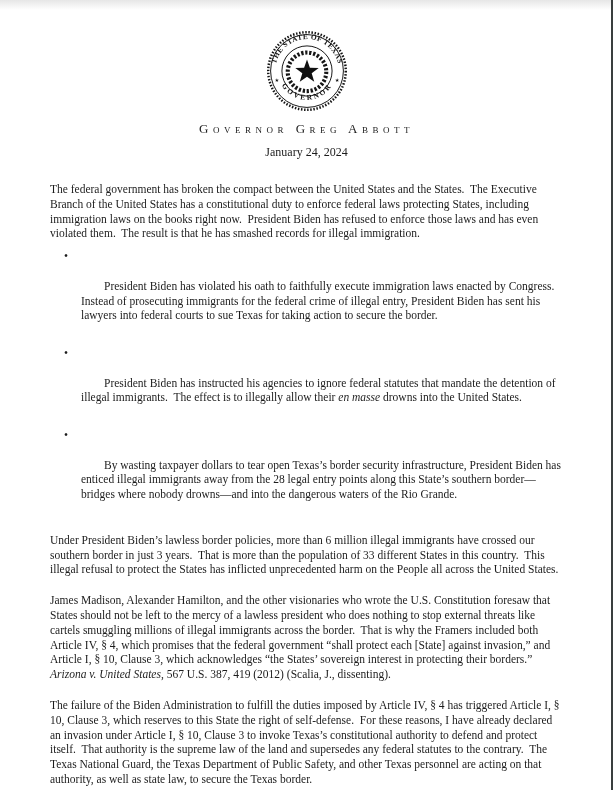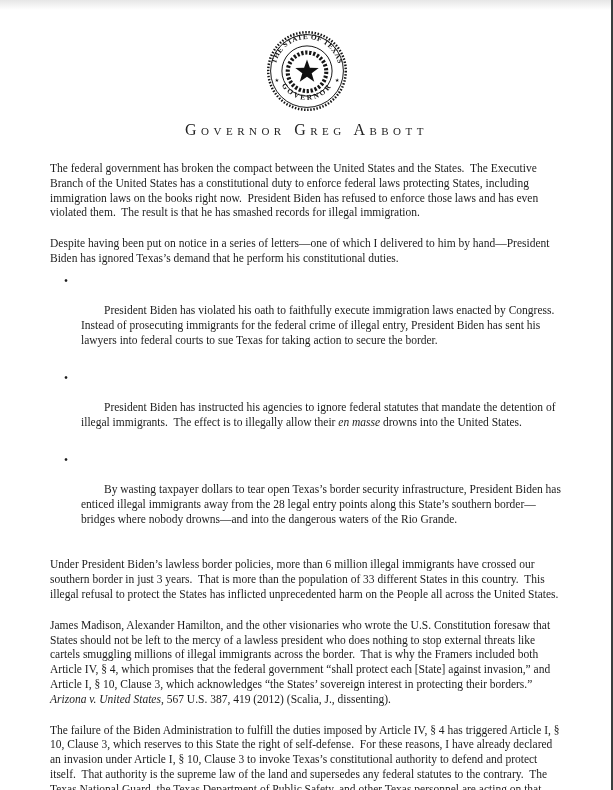--- a/index.html
+++ b/index.html
@@ -19,21 +19,21 @@
   }
   .right-edge {
     position: absolute; top: 0; right: 0; bottom: 0; width: 2px;
     background: #3a3f3f;
   }
   .letterhead { text-align: center; }
   .seal { display: block; margin: 30px auto 0; width: 82px; height: 82px; }
   .lh-title {
     margin-top: 9px;
     font-variant: small-caps;
-    font-size: 16px;
+    font-size: 13px;
     letter-spacing: 4.5px;
     color: #222;
   }
   .lh-date { margin-top: 8px; font-size: 12px; }
   .letter-body {
     margin: 22px 48px 0 50px;
     font-size: 11.5px;
     line-height: 14.8px;
     text-align: left;
   }
@@ -71,25 +71,25 @@
       </text>
       <text font-size="9" font-weight="bold" letter-spacing="2.6">
         <textPath href="#sealBottomArc" startOffset="50%" text-anchor="middle">GOVERNOR</textPath>
       </text>
       <text x="13.2" y="63" font-size="6.5" text-anchor="middle">★</text>
       <text x="86.8" y="63" font-size="6.5" text-anchor="middle">★</text>
       <circle cx="50" cy="51" r="23.5" fill="none" stroke="#161616" stroke-width="5" stroke-dasharray="2.8,2.1"></circle>
       <polygon fill="#101010" points="50,36 53.53,46.15 64.27,46.36 55.71,52.85 58.82,63.14 50,57 41.18,63.14 44.29,52.85 35.73,46.36 46.47,46.15"></polygon>
     </svg>
     <div class="lh-title">Governor Greg Abbott</div>
+    <div class="lh-date">January 24, 2024</div>
   </header>
 
   <main class="letter-body">
     <p>The federal government has broken the compact between the United States and the States.  The Executive Branch of the United States has a constitutional duty to enforce federal laws protecting States, including immigration laws on the books right now.  President Biden has refused to enforce those laws and has even violated them.  The result is that he has smashed records for illegal immigration.</p>
-    <p>Despite having been put on notice in a series of letters—one of which I delivered to him by hand—President Biden has ignored Texas’s demand that he perform his constitutional duties.</p>
 
     <ul class="grievances">
       <li>
         <span class="bullet-dot">•</span>
         <span>President Biden has violated his oath to faithfully execute immigration laws enacted by Congress.  Instead of prosecuting immigrants for the federal crime of illegal entry, President Biden has sent his lawyers into federal courts to sue Texas for taking action to secure the border.</span>
       </li>
       <li>
         <span class="bullet-dot">•</span>
         <span>President Biden has instructed his agencies to ignore federal statutes that mandate the detention of illegal immigrants.  The effect is to illegally allow their </span><i>en masse</i><span> drowns into the United States.</span>
       </li>

